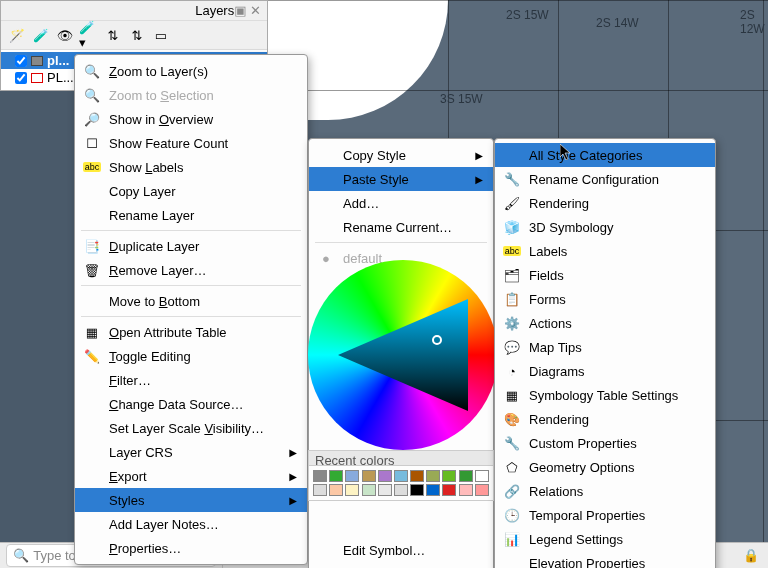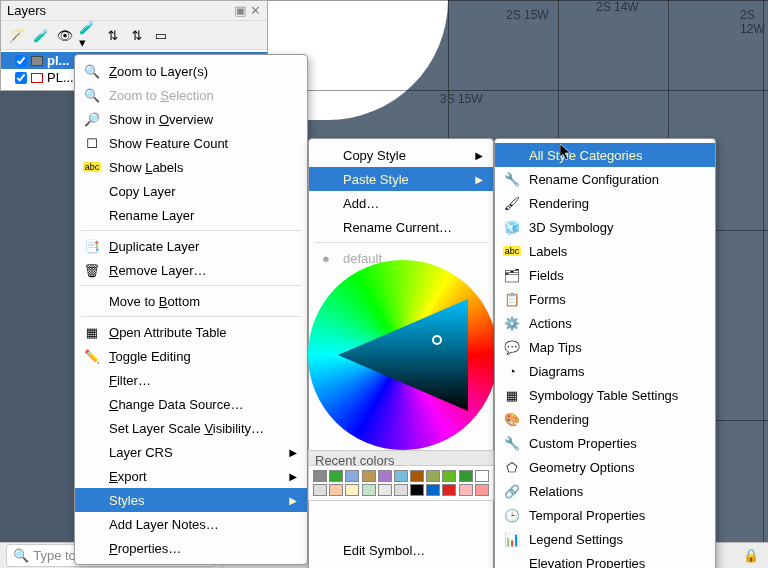--- a/index.html
+++ b/index.html
@@ -6,21 +6,21 @@
 body { width: 768px; height: 568px; overflow: hidden; background: #4a5a6a; position: relative; }
 
 .map-bg { position: absolute; left: 268px; top: 0; right: 0; bottom: 0; background: #5a6a7a; }
 .map-bg .curve { position: absolute; left: 0; top: 0; width: 180px; height: 120px; background: #fff; border-radius: 0 0 180px 0; }
 .map-bg .grid { position: absolute; inset: 0; }
 .map-bg .hl { position: absolute; left: 0; right: 0; height: 1px; background: rgba(0,0,0,0.4); }
 .map-bg .vl { position: absolute; top: 0; bottom: 0; width: 1px; background: rgba(0,0,0,0.4); }
 .map-bg .lbl { position: absolute; color: #2a3540; font-size: 12px; }
 
 .layers-panel { position: absolute; left: 0; top: 0; width: 268px; background: #f0f0f0; border: 1px solid #aaa; }
-.layers-title { padding: 2px 6px; display: flex; justify-content: space-between; align-items: center; border-bottom: 1px solid #ddd; }
+.layers-title { padding: 2px 6px; display: flex; justify-content: flex-end; align-items: center; border-bottom: 1px solid #ddd; }
 .layers-title .close { color: #888; }
 .layers-toolbar { display: flex; gap: 4px; padding: 4px 6px; border-bottom: 1px solid #ddd; }
 .tb-icon { width: 20px; height: 20px; display: flex; align-items: center; justify-content: center; }
 .layer-list { background: #fff; padding: 2px 0; min-height: 40px; }
 .layer-item { display: flex; align-items: center; gap: 4px; padding: 1px 6px 1px 14px; }
 .layer-item.selected { background: #2d7dd2; color: #fff; }
 .layer-item input { width: 12px; height: 12px; }
 .layer-swatch { width: 12px; height: 10px; border: 1px solid #444; }
 .layer-name { font-weight: normal; flex: 1; white-space: nowrap; overflow: hidden; text-overflow: ellipsis; }
 
@@ -31,21 +31,21 @@
 
 .context-menu, .submenu, .style-sub, .styles-categories {
   position: absolute; background: #fdfdfd; border: 1px solid #999; box-shadow: 2px 3px 8px rgba(0,0,0,0.3);
 }
 .context-menu { left: 74px; top: 54px; width: 234px; padding: 4px 0; border-radius: 4px; }
 .style-sub { left: 308px; top: 138px; width: 186px; padding: 4px 0; border-radius: 4px; }
 .styles-categories { left: 494px; top: 138px; width: 222px; padding: 4px 0; border-radius: 4px; }
 
 .mi { display: flex; align-items: center; padding: 3px 10px 3px 8px; gap: 8px; cursor: default; position: relative; }
 .mi.disabled { color: #aaa; }
-.mi.highlight { background: #2d7dd2; color: #fef9c3; }
+.mi.highlight { background: #2d7dd2; color: #000000; }
 .mi .icon { width: 18px; height: 18px; display: flex; align-items: center; justify-content: center; flex-shrink: 0; }
 .mi .text { flex: 1; white-space: nowrap; }
 .mi .arrow { font-size: 10px; }
 .sep { height: 1px; background: #ddd; margin: 3px 6px; }
 
 .color-wheel { position: absolute; left: 308px; top: 260px; width: 190px; height: 190px; border-radius: 50%;
   background: conic-gradient(from 90deg, red, magenta, blue, cyan, lime, yellow, red);
   display: flex; align-items: center; justify-content: center; }
 .color-tri { width: 130px; height: 112px; background: linear-gradient(to bottom, #fff, #000), linear-gradient(to right, #00bfff, #00bfff);
   background-blend-mode: multiply; clip-path: polygon(0 50%, 100% 0, 100% 100%); position: relative; }
@@ -65,21 +65,21 @@
   <div class="grid" id="map-grid">
       <div class="hl" style="top: 0px;"></div>
       <div class="hl" style="top: 90px;"></div>
       <div class="hl" style="top: 230px;"></div>
       <div class="hl" style="top: 420px;"></div>
       <div class="vl" style="left: 180px;"></div>
       <div class="vl" style="left: 290px;"></div>
       <div class="vl" style="left: 400px;"></div>
       <div class="vl" style="left: 495px;"></div>
       <div class="lbl" style="left: 238px; top: 8px;">2S 15W</div>
-      <div class="lbl" style="left: 328px; top: 0;">2S 14W</div>
+      <div class="lbl" style="left: 328px; top: 16px;">2S 14W</div>
       <div class="lbl" style="left: 472px; top: 8px;">2S 12W</div>
       <div class="lbl" style="left: 172px; top: 92px;">3S 15W</div>
     </div>
 </div>
 
 <div class="layers-panel">
   <div class="layers-title">
     <span>Layers</span>
     <span class="close">▣ ✕</span>
   </div>

